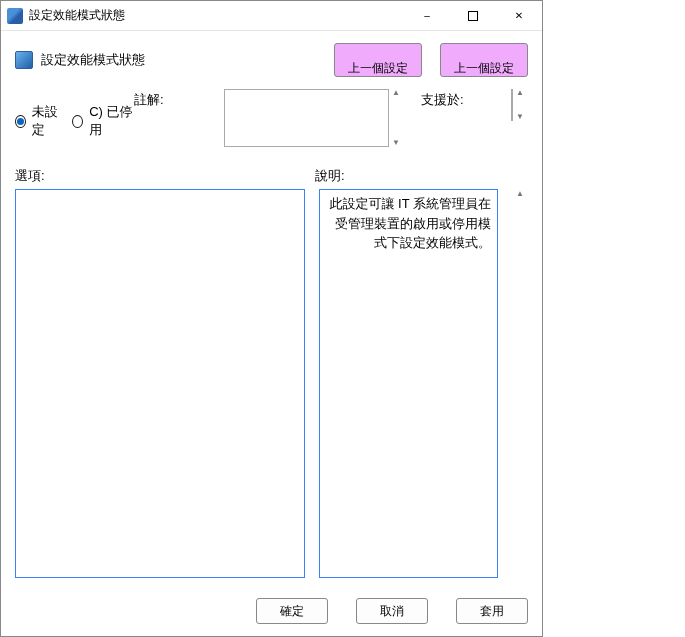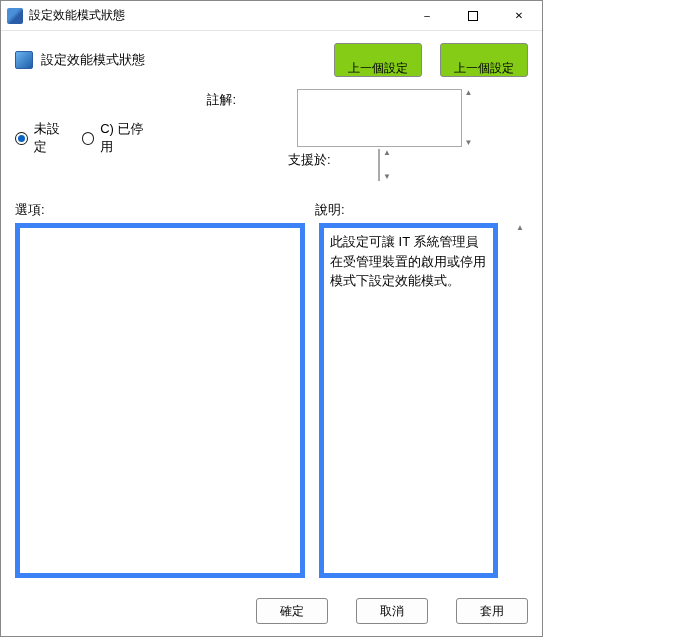--- a/index.html
+++ b/index.html
@@ -66,21 +66,21 @@
     background: linear-gradient(135deg,#6bb3f0,#1e5fa8);
     border:1px solid #2a5ca8;
     border-radius:2px;
   }
   .header-row .htitle { font-size: 13px; color:#000; }
   .header-row .spacer { flex:1; }
   .navbtn {
     min-width: 88px;
     height: 26px;
     border: 1px solid #888;
-    background: #84cc16;
+    background: #f0abfc;
     font-size: 12px;
     padding: 16px 10px;
     border-radius: 3px;
     cursor: default;
   }
   .navbtn + .navbtn { margin-left: 10px; }
 
   .top-area {
     display: flex;
     padding: 8px 14px 0 14px;
@@ -109,23 +109,21 @@
   }
   .radio-dot.sel::after {
     content:"";
     width:7px;height:7px;border-radius:50%;
     background:#0a64c2;
   }
 
   .fields {
     flex:1;
     display:flex;
-    flex-direction:column;
-    gap: 2px;
-    align-items: center;
+    gap: 17px;
   }
   .field-row { display:flex; align-items:flex-start; }
   .field-label { width:90px; font-size:13px; color:#000; padding-top:2px;}
   .comment-box {
     flex:1;
     height:58px;
     border:1px solid #aaa;
     background:#fff;
     position:relative;
     resize:none;
@@ -161,23 +159,24 @@
   .labels-row .l2 { flex:1; }
 
   .panes {
     flex:1;
     display:flex;
     gap: 14px;
     padding: 0 14px 0 14px;
     min-height:0;
   }
   .pane {
-    border:5px solid #3b82f6;
+    border:1px solid #3b82f6;
     background:#fff;
     overflow:hidden;
+    text-align:right;
   }
   .pane.options { width: 290px; }
   .pane.help { flex:1; position:relative; padding:4px 6px; font-size:13px; line-height:1.5;}
   .outer-scroll {
     width:16px;
     display:flex;align-items:flex-start;justify-content:center;
     font-size:8px;color:#777;
   }
 
   .footer {

